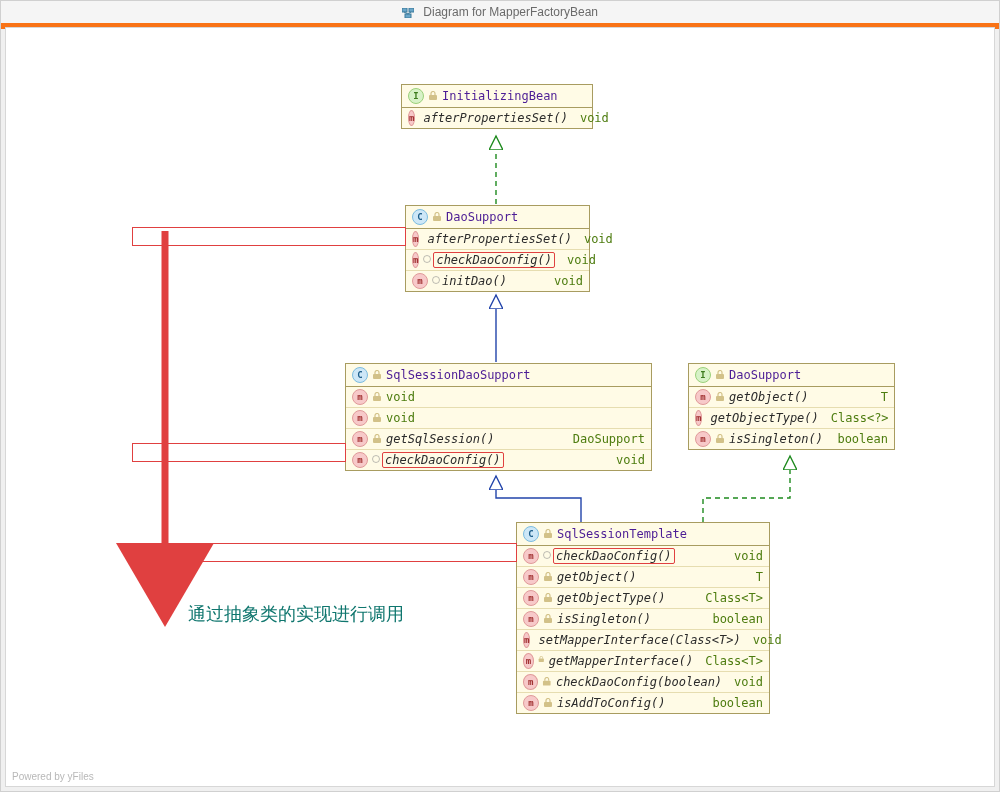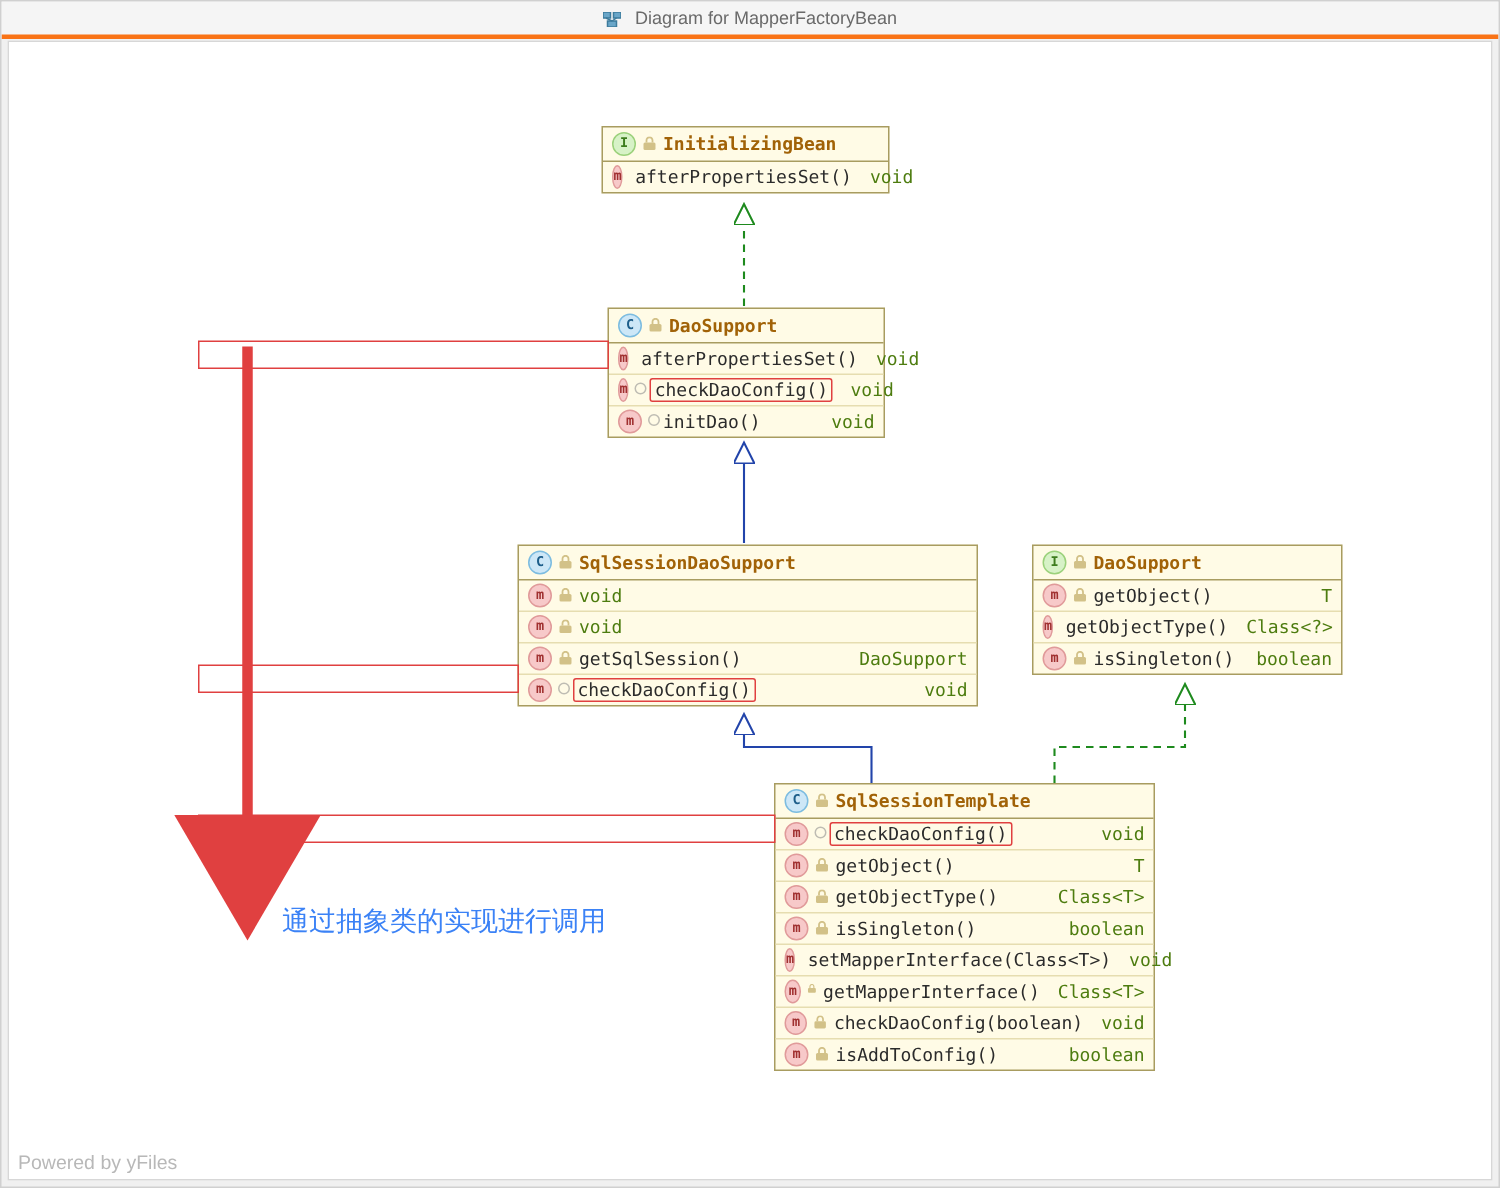--- a/index.html
+++ b/index.html
@@ -1,41 +1,41 @@
 <!DOCTYPE html>
 <html><head>
 <meta charset="utf-8">
 <style>
   html,body{margin:0;padding:0;font-family:"Segoe UI",Arial,sans-serif;background:#f0f0f0;color:#333;}
   .window{width:1000px;height:792px;background:#f0f0f0;position:relative;overflow:hidden;border:1px solid #d0d0d0;box-sizing:border-box;}
-  .titlebar{height:22px;line-height:22px;text-align:center;font-size:12px;color:#6a6a6a;background:#f5f5f5;border-bottom:3px solid #f97316;}
+  .titlebar{height:22px;line-height:22px;text-align:center;font-size:12px;color:#6a6a6a;background:#f5f5f5;border-bottom:6px solid #f97316;}
   .title-icon{display:inline-block;width:12px;height:10px;margin-right:6px;vertical-align:middle;}
   .title-icon svg{display:block;}
   .canvas{position:absolute;left:4px;top:26px;right:4px;bottom:4px;background:#ffffff;border:1px solid #d7d7d7;}
-  .footer-credit{position:absolute;left:6px;bottom:4px;font-size:13px;color:#b8b8b8;}
+  .footer-credit{position:absolute;left:6px;bottom:4px;font-size:10px;color:#b8b8b8;}
   
   .box{position:absolute;background:#fffbe6;border:1px solid #a89c60;font-size:12px;font-family:"Consolas","Menlo",monospace;color:#2b2b2b;}
   .box-head{display:flex;align-items:center;padding:3px 6px;border-bottom:1px solid #a89c60;white-space:nowrap;}
-  .box-head .name{font-weight:bold;color:#a16207;}
+  .box-head .name{font-weight:normal;color:#4c1d95;}
   .members .row{display:flex;align-items:center;padding:2px 6px;border-bottom:1px solid #e6ddb0;white-space:nowrap;}
   .members .row:last-child{border-bottom:none;}
-  .members .sig{flex:1;padding-right:12px;}
+  .members .sig{flex:1;padding-right:12px;font-style:italic;}
   .members .ret{color:#4d7c0f;}
   .badge{display:inline-flex;align-items:center;justify-content:center;width:14px;height:14px;border-radius:50%;font-size:9px;font-weight:bold;margin-right:4px;line-height:14px;}
   .badge.interface{background:#d7f2c7;color:#3d7c1e;border:1px solid #9bd17b;}
   .badge.class{background:#cde7f7;color:#1d5e8a;border:1px solid #7cbce0;}
   .badge.method{background:#f7c9c9;color:#a03030;border:1px solid #e09a9a;}
   .lock{display:inline-block;width:10px;height:10px;margin-right:4px;opacity:.6;}
   .lock svg{display:block;}
   .key{display:inline-block;width:6px;height:10px;margin-right:4px;opacity:.55;vertical-align:middle;}
   .key::before{content:"";display:block;width:6px;height:6px;border:1px solid #888;border-radius:50%;}
   .hl-red{border:1px solid #e04040;padding:0 2px;border-radius:2px;}
   
   .red-rect{position:absolute;border:1px solid #e04040;background:transparent;}
-  .anno-text{position:absolute;font-size:18px;color:#3b82f6;font-family:"Microsoft YaHei","SimSun",sans-serif;}
+  .anno-text{position:absolute;font-size:18px;color:#0f766e;font-family:"Microsoft YaHei","SimSun",sans-serif;}
   svg.overlay{position:absolute;left:0;top:0;pointer-events:none;}
 </style>
 </head>
 <body>
 
 <div class="window">
   <div class="titlebar">
     <span class="title-icon">
       <svg viewBox="0 0 12 10">
           <rect x="0" y="0" width="5" height="4" fill="#6aa6c8" stroke="#3d7b9c"></rect>

